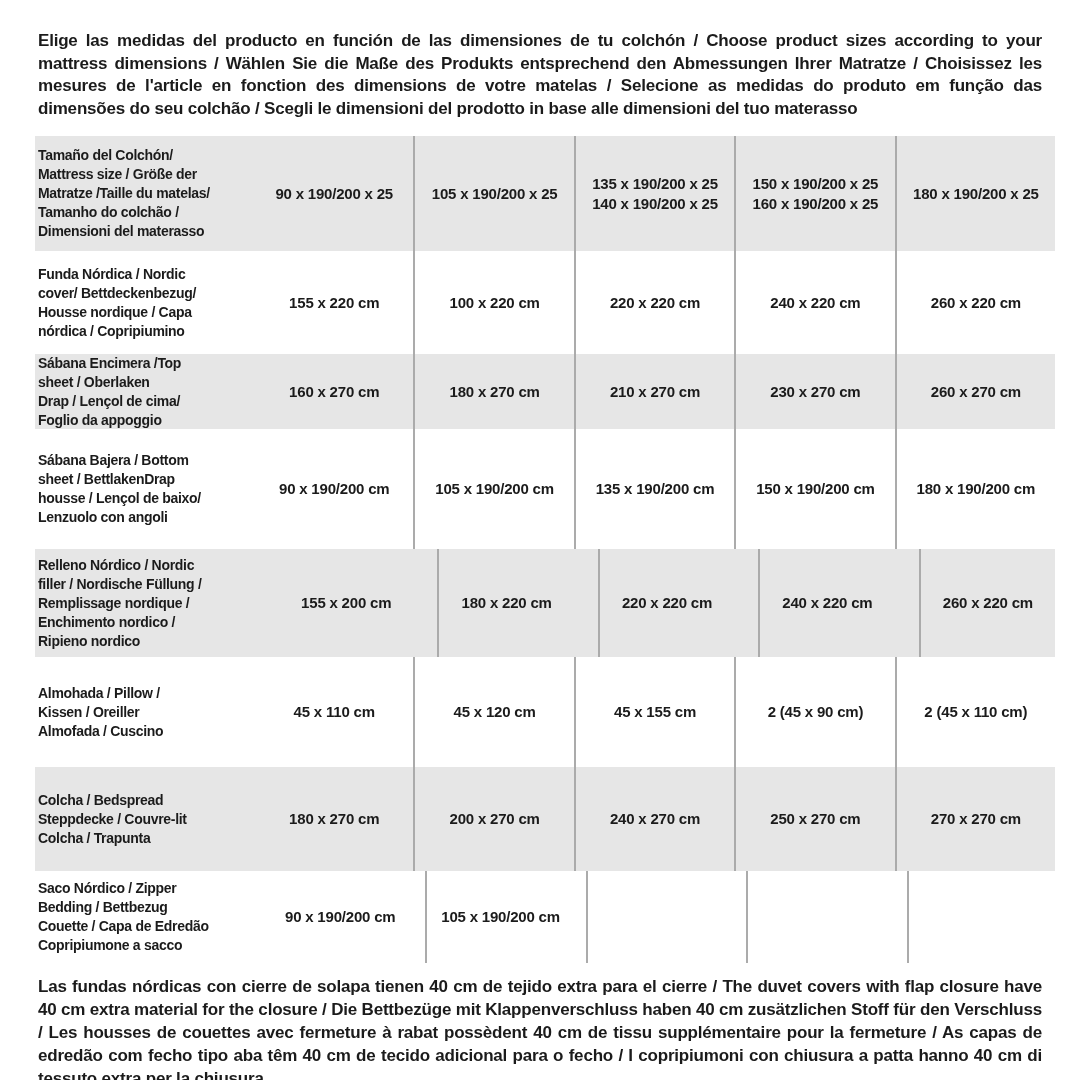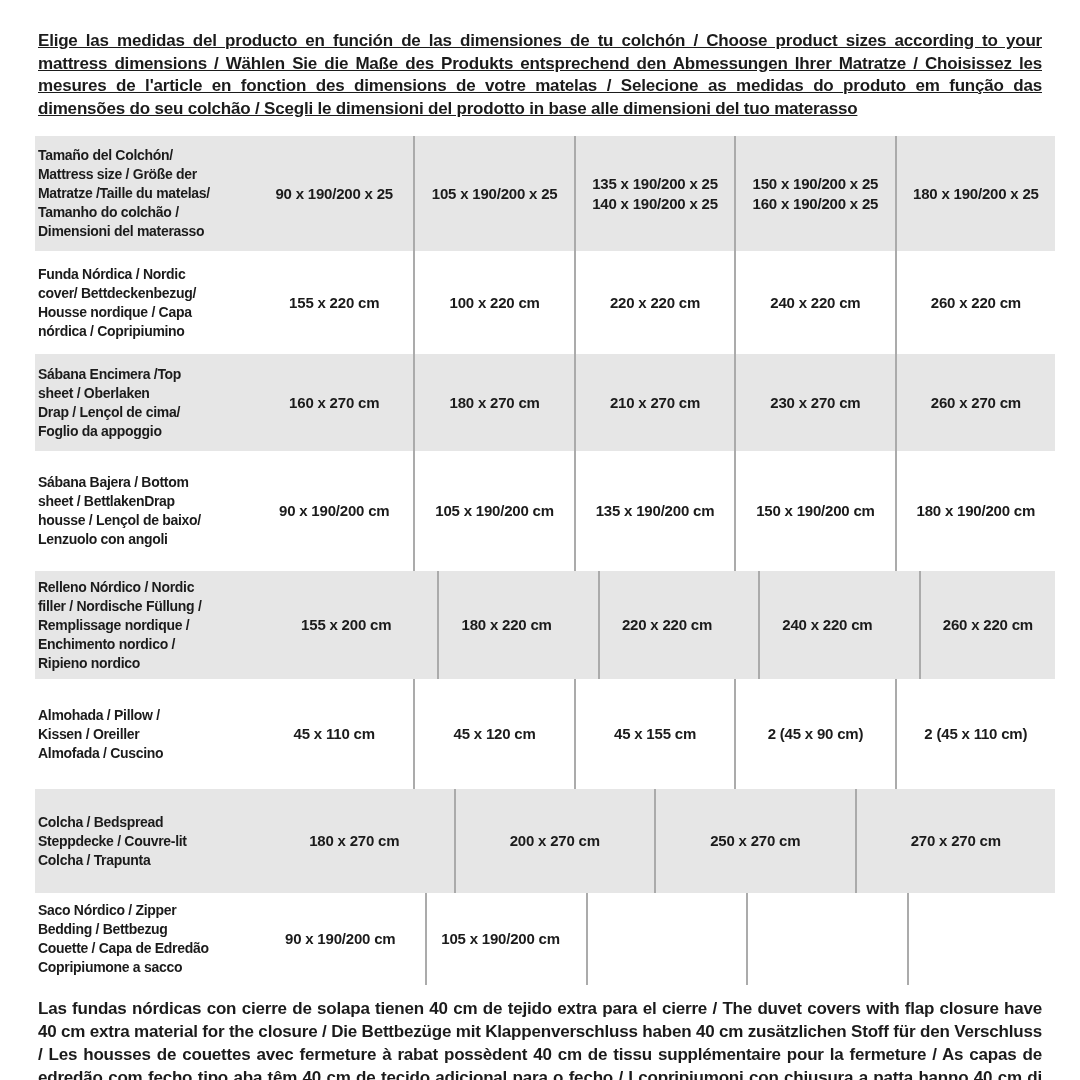--- a/index.html
+++ b/index.html
@@ -18,31 +18,31 @@
     font-weight:700;
     -webkit-font-smoothing:antialiased;
   }
   .para{
     margin:0;
     font-size:17px;
     line-height:22.5px;
     letter-spacing:-0.2px;
     text-align:justify;
   }
-  .intro{margin:30px 38px 0 38px;text-decoration:underline;}
+  .intro{margin:30px 38px 0 38px;}
   .footnote{margin:12px 38px 0 38px;line-height:23px;}
   .size-table{
     margin:16px 25px 0 35px; 
     width:1020px;
   }
   .row{display:flex;align-items:stretch;}
   .row.gray{background:var(--row-band);}
   .r-header{height:115px;}
   .r-0{height:103px;}
-  .r-1{height:97px;}
+  .r-1{height:75px;}
   .r-2{height:120px;}
   .r-3{height:108px;gap:24px;}
   .r-4{height:110px;}
   .r-5{height:104px;}
   .r-6{height:92px;gap:12px;}
   .cell{display:flex;align-items:center;}
   .cell.label{
     width:220px;
     padding-left:3px;
     font-size:14px;
@@ -144,20 +144,21 @@
       <div class="cell val">2 (45 x 90 cm)</div>
       <div class="cell val">2 (45 x 110 cm)</div>
     </div>
 
     <div class="row gray r-5">
       <div class="cell label">Colcha / Bedspread
 Steppdecke / Couvre-lit
 Colcha / Trapunta</div>
       <div class="cell val">180 x 270 cm</div>
       <div class="cell val">200 x 270 cm</div>
+      <div class="cell val">240 x 270 cm</div>
       <div class="cell val">250 x 270 cm</div>
       <div class="cell val">270 x 270 cm</div>
     </div>
 
     <div class="row r-6">
       <div class="cell label">Saco Nórdico / Zipper
 Bedding / Bettbezug
 Couette  / Capa de Edredão
 Copripiumone a sacco</div>
       <div class="cell val">90 x 190/200 cm</div>

